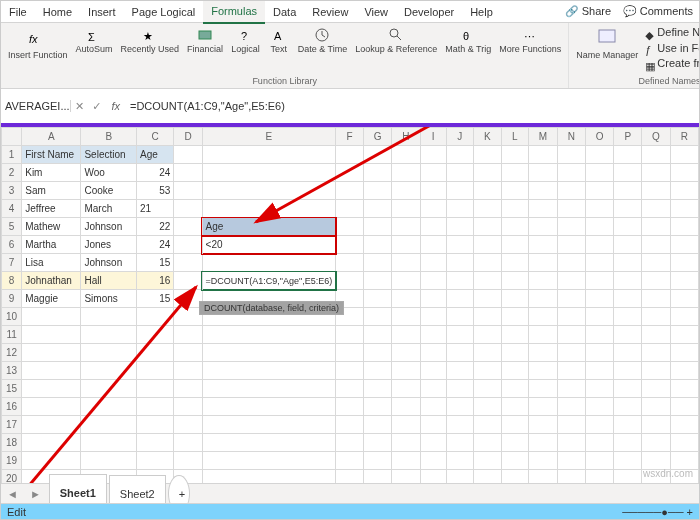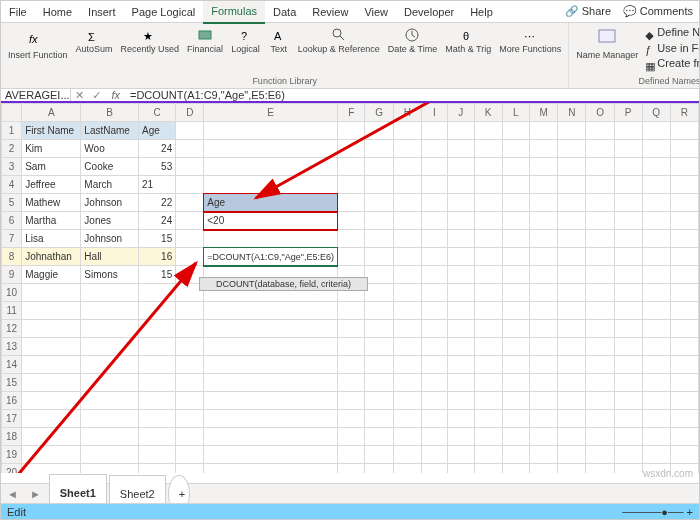--- a/index.html
+++ b/index.html
@@ -14,37 +14,37 @@
 .group-row{display:flex;gap:2px}
 .btn{display:flex;flex-direction:column;align-items:center;justify-content:flex-start;padding:2px 3px;min-width:28px;cursor:pointer;line-height:1.1;text-align:center}
 .btn .ic{width:16px;height:16px;margin-bottom:2px}
 .btn.big{min-width:44px}
 .btn.big .ic{width:22px;height:22px}
 .btn span{font-size:9px;color:#444;white-space:nowrap}
 .group-label{font-size:9px;color:#666;text-align:center;padding-top:1px}
 .stack{display:flex;flex-direction:column;gap:1px}
 .link{font-size:9px;color:#444;padding:1px 2px;white-space:nowrap}
 .link .mini{display:inline-block;width:10px;height:10px;vertical-align:middle;margin-right:2px}
-.fbar{display:flex;align-items:center;height:14px;border-bottom:2px solid #6d28d9;background:#fff}
+.fbar{display:flex;align-items:center;height:38px;border-bottom:4px solid #6d28d9;background:#fff}
 .namebox{width:70px;border-right:1px solid #d4d4d4;padding:0 4px;font-size:11px}
 .fx{padding:0 6px;color:#666;font-style:italic}
 .formula{flex:1;padding:0 4px;font-size:11px}
 .grid-wrap{position:relative;height:370px;overflow:hidden}
 table{border-collapse:collapse;table-layout:fixed}
 th,td{border:1px solid #d9d9d9;height:18px;padding:0 3px;font-size:10px;background:#fff;overflow:hidden;white-space:nowrap}
 th{background:#f3f2f1;text-align:center;font-weight:normal;color:#666}
 th.rh{width:22px}
 td.rh{background:#f3f2f1;text-align:center;color:#666;width:22px}
 .colA{width:62px}.colB{width:62px}.colC{width:48px}.colDEF{width:40px}.colE{width:78px}
 .hdr{background:#d6e4f0!important}
 .sel td{background:#fdf6d9}
 .age-lbl{background:#b7c9de!important;border:1px solid #999!important}
 .crit{border:1px solid #c00!important;outline:1px solid #c00}
 .editcell{background:#fff;border:1px solid #217346!important;outline:1px solid #217346}
-.tooltip{position:absolute;left:198px;top:174px;background:#e5e5e5;border:1px solid #aaa;font-size:9px;padding:1px 16px;white-space:nowrap}
+.tooltip{position:absolute;left:198px;top:174px;background:#a3a3a3;border:1px solid #aaa;font-size:9px;padding:1px 4px;white-space:nowrap}
 .tabs-bottom{position:absolute;bottom:16px;left:0;right:0;height:20px;background:#f3f2f1;display:flex;align-items:center;border-top:1px solid #d4d4d4;font-size:10px}
 .tabs-bottom .nav{padding:0 6px;color:#888}
 .tabs-bottom .sh{padding:12px 10px;background:#fff;border:1px solid #ccc;border-bottom:none;margin-left:2px}
 .tabs-bottom .sh.active{font-weight:600;border-bottom:2px solid #217346}
 .status{position:absolute;bottom:0;left:0;right:0;height:16px;background:#7dd3fc;border-top:1px solid #d4d4d4;font-size:10px;padding:0 6px;display:flex;align-items:center;justify-content:space-between}
 .arrows{position:absolute;pointer-events:none;left:0;top:0}
 .watermark{position:absolute;right:6px;bottom:40px;font-size:10px;color:#bbb}
 </style>
 </head>
 <body>
@@ -101,33 +101,33 @@
           <span>Logical</span>
         </div>
       <div class="btn">
           <svg class="ic">
             <text x="3" y="13" font-size="12">A</text>
           </svg>
           <span>Text</span>
         </div>
       <div class="btn">
           <svg class="ic">
+            <circle cx="8" cy="8" r="6" fill="none" stroke="#555"></circle>
+            <path d="M8 4v4l3 2" stroke="#555" fill="none"></path>
+          </svg>
+          <span>Date &amp;
+Time</span>
+        </div>
+      <div class="btn">
+          <svg class="ic">
             <circle cx="6" cy="6" r="4" fill="none" stroke="#555"></circle>
             <path d="M9 9l4 4" stroke="#555"></path>
           </svg>
           <span>Lookup &amp;
 Reference</span>
-        </div>
-      <div class="btn">
-          <svg class="ic">
-            <circle cx="8" cy="8" r="6" fill="none" stroke="#555"></circle>
-            <path d="M8 4v4l3 2" stroke="#555" fill="none"></path>
-          </svg>
-          <span>Date &amp;
-Time</span>
         </div>
       <div class="btn">
           <svg class="ic">
             <text x="3" y="13" font-size="12">θ</text>
           </svg>
           <span>Math &amp;
 Trig</span>
         </div>
       <div class="btn">
           <svg class="ic">
@@ -187,21 +187,21 @@
           <th class="colDEF">M</th>
           <th class="colDEF">N</th>
           <th class="colDEF">O</th>
           <th class="colDEF">P</th>
           <th class="colDEF">Q</th>
           <th class="colDEF">R</th>
         </tr>
 <tr>
           <td class="rh">1</td>
           <td class="hdr">First Name</td>
-          <td class="hdr">LastName</td>
+          <td class="hdr">Selection</td>
           <td class="hdr">Age</td>
           <td></td>
           <td></td>
           <td></td>
           <td></td>
           <td></td>
           <td></td>
           <td></td>
           <td></td>
           <td></td>
@@ -438,41 +438,20 @@
           <td></td>
           <td></td>
           <td></td>
           <td></td>
           <td></td>
           <td></td>
           <td></td>
         </tr>
 <tr>
           <td class="rh">13</td>
-          <td></td>
-          <td></td>
-          <td></td>
-          <td></td>
-          <td></td>
-          <td></td>
-          <td></td>
-          <td></td>
-          <td></td>
-          <td></td>
-          <td></td>
-          <td></td>
-          <td></td>
-          <td></td>
-          <td></td>
-          <td></td>
-          <td></td>
-          <td></td>
-        </tr>
-<tr>
-          <td class="rh">14</td>
           <td></td>
           <td></td>
           <td></td>
           <td></td>
           <td></td>
           <td></td>
           <td></td>
           <td></td>
           <td></td>
           <td></td>

